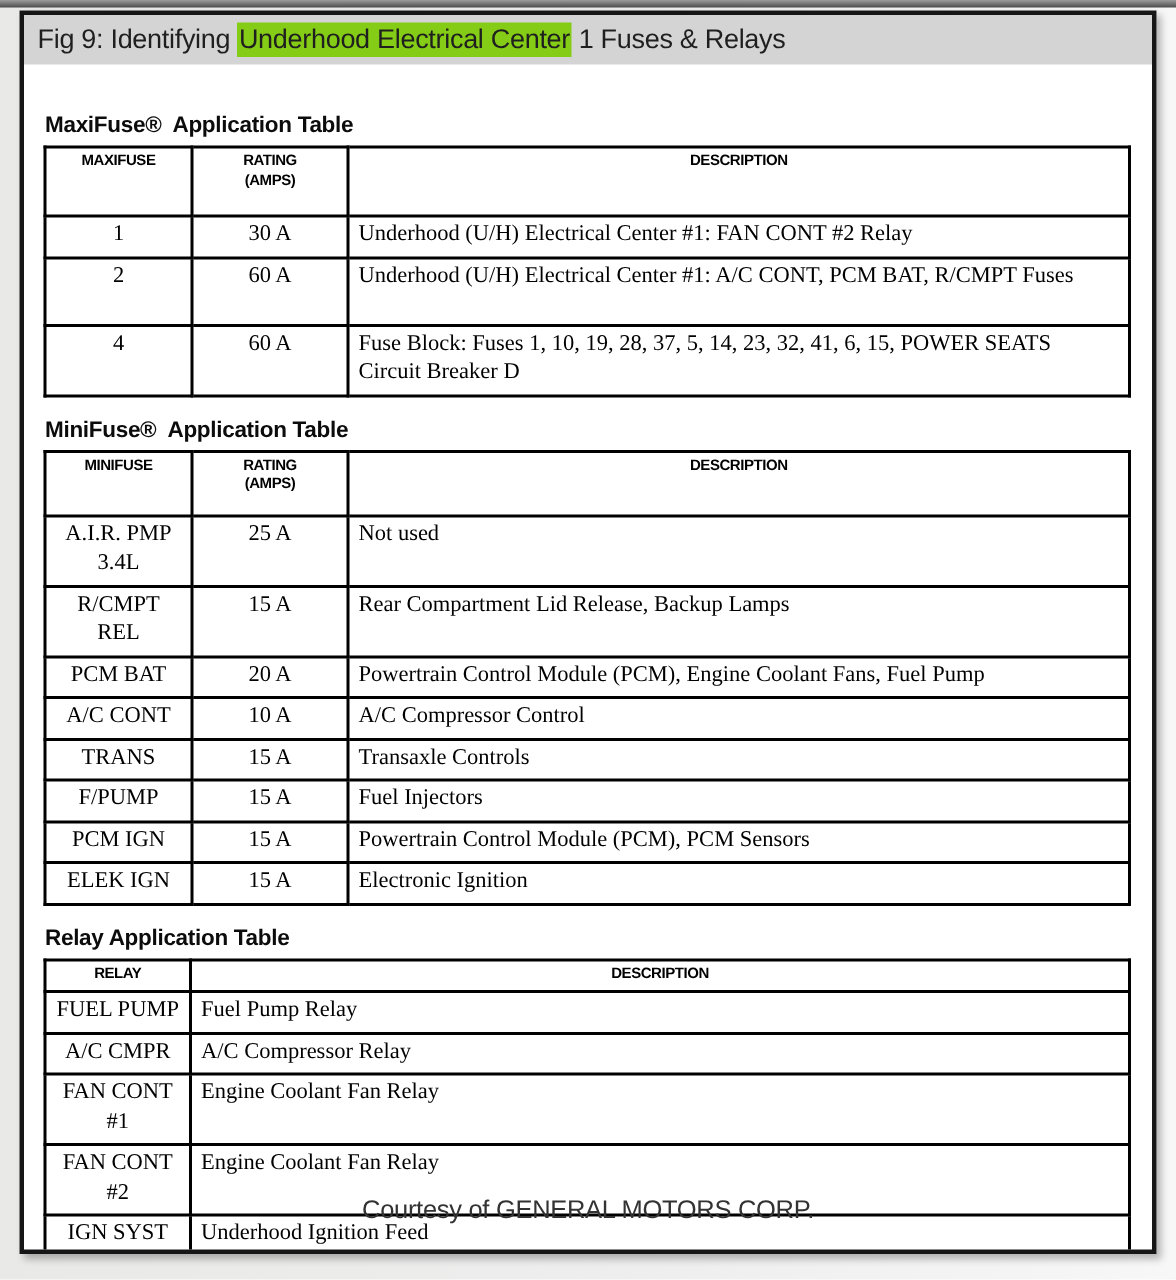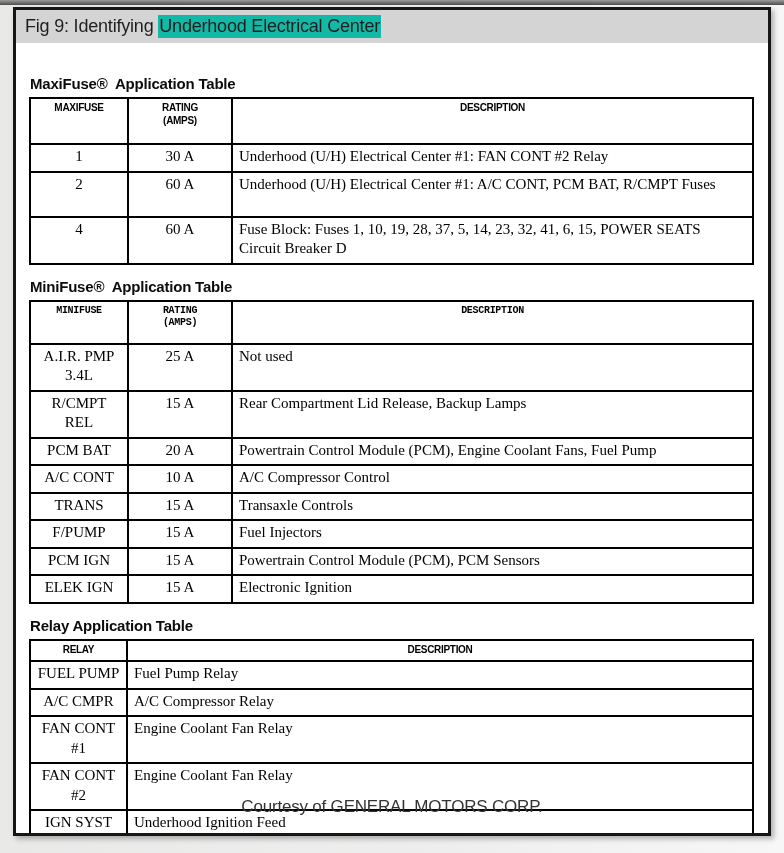--- a/index.html
+++ b/index.html
@@ -17,21 +17,21 @@
     position:absolute;left:13px;top:7px;width:758px;height:829px;
     box-sizing:border-box;border:3px solid #161616;background:#ffffff;
     box-shadow:3px 3px 5px rgba(0,0,0,0.28);
     overflow:hidden;
   }
   .titlebar{
     height:33px;background:#d4d4d4;display:flex;align-items:center;
     padding:0 0 0 9px;font-size:18px;color:#1f1f1f;letter-spacing:-0.2px;
     white-space:pre;
   }
-  .hl{background:#14b8a6;padding:1px 1px;}
+  .hl{background:#84cc16;padding:1px 1px;}
   .content{padding:10px 14px 0 13px;}
   .sec-heading{
     font-weight:bold;font-size:15px;color:#0c0c0c;
     margin:13px 0 5px 1px;white-space:pre-wrap;letter-spacing:-0.2px;
   }
   .sec-heading:first-child{margin-top:22px;}
   table{border-collapse:collapse;width:725px;table-layout:fixed;}
   th,td{border:2px solid #000;box-sizing:border-box;}
   th{
     font-family:"Liberation Sans", sans-serif;font-weight:bold;
@@ -41,36 +41,36 @@
   }
   td{
     font-family:"Liberation Serif", serif;font-size:15px;color:#000;
     padding:2px 6px 4px;vertical-align:top;line-height:1.3;
   }
   td.c{text-align:center;white-space:pre-line;padding-left:2px;padding-right:2px;}
   col.fusecol{width:98px;}
   col.ratecol{width:104px;}
   col.relaycol{width:97px;}
   .maxi-hdr-row th{height:46px;}
-  .mini-hdr-row th{height:43px;font-family:Liberation Mono, monospace;}
+  .mini-hdr-row th{height:43px;}
   .r27{height:27px;} .r45{height:45px;} .r43{height:43px;padding-left:12px;}
   .r25{height:25px;} .r24{height:24px;} .r42{height:42px;border-radius:8px;}
   .courtesy{
     position:absolute;left:0;right:0;bottom:16px;text-align:center;
     font-size:17px;color:#333;letter-spacing:-0.2px;
   }
 </style>
 </head>
 <body>
 
 <div class="top-strip"></div>
 
 <div class="frame">
 
-  <div class="titlebar"><span>Fig 9: Identifying </span><span class="hl">Underhood Electrical Center</span></div>
+  <div class="titlebar"><span>Fig 9: Identifying </span><span class="hl">Underhood Electrical Center</span><span> 1 Fuses &amp; Relays</span></div>
 
   <div class="content">
 
     <div class="sec-heading">MaxiFuse®  Application Table</div>
 
     <table>
       <colgroup>
           <col class="fusecol">
           <col class="ratecol">
           <col>

